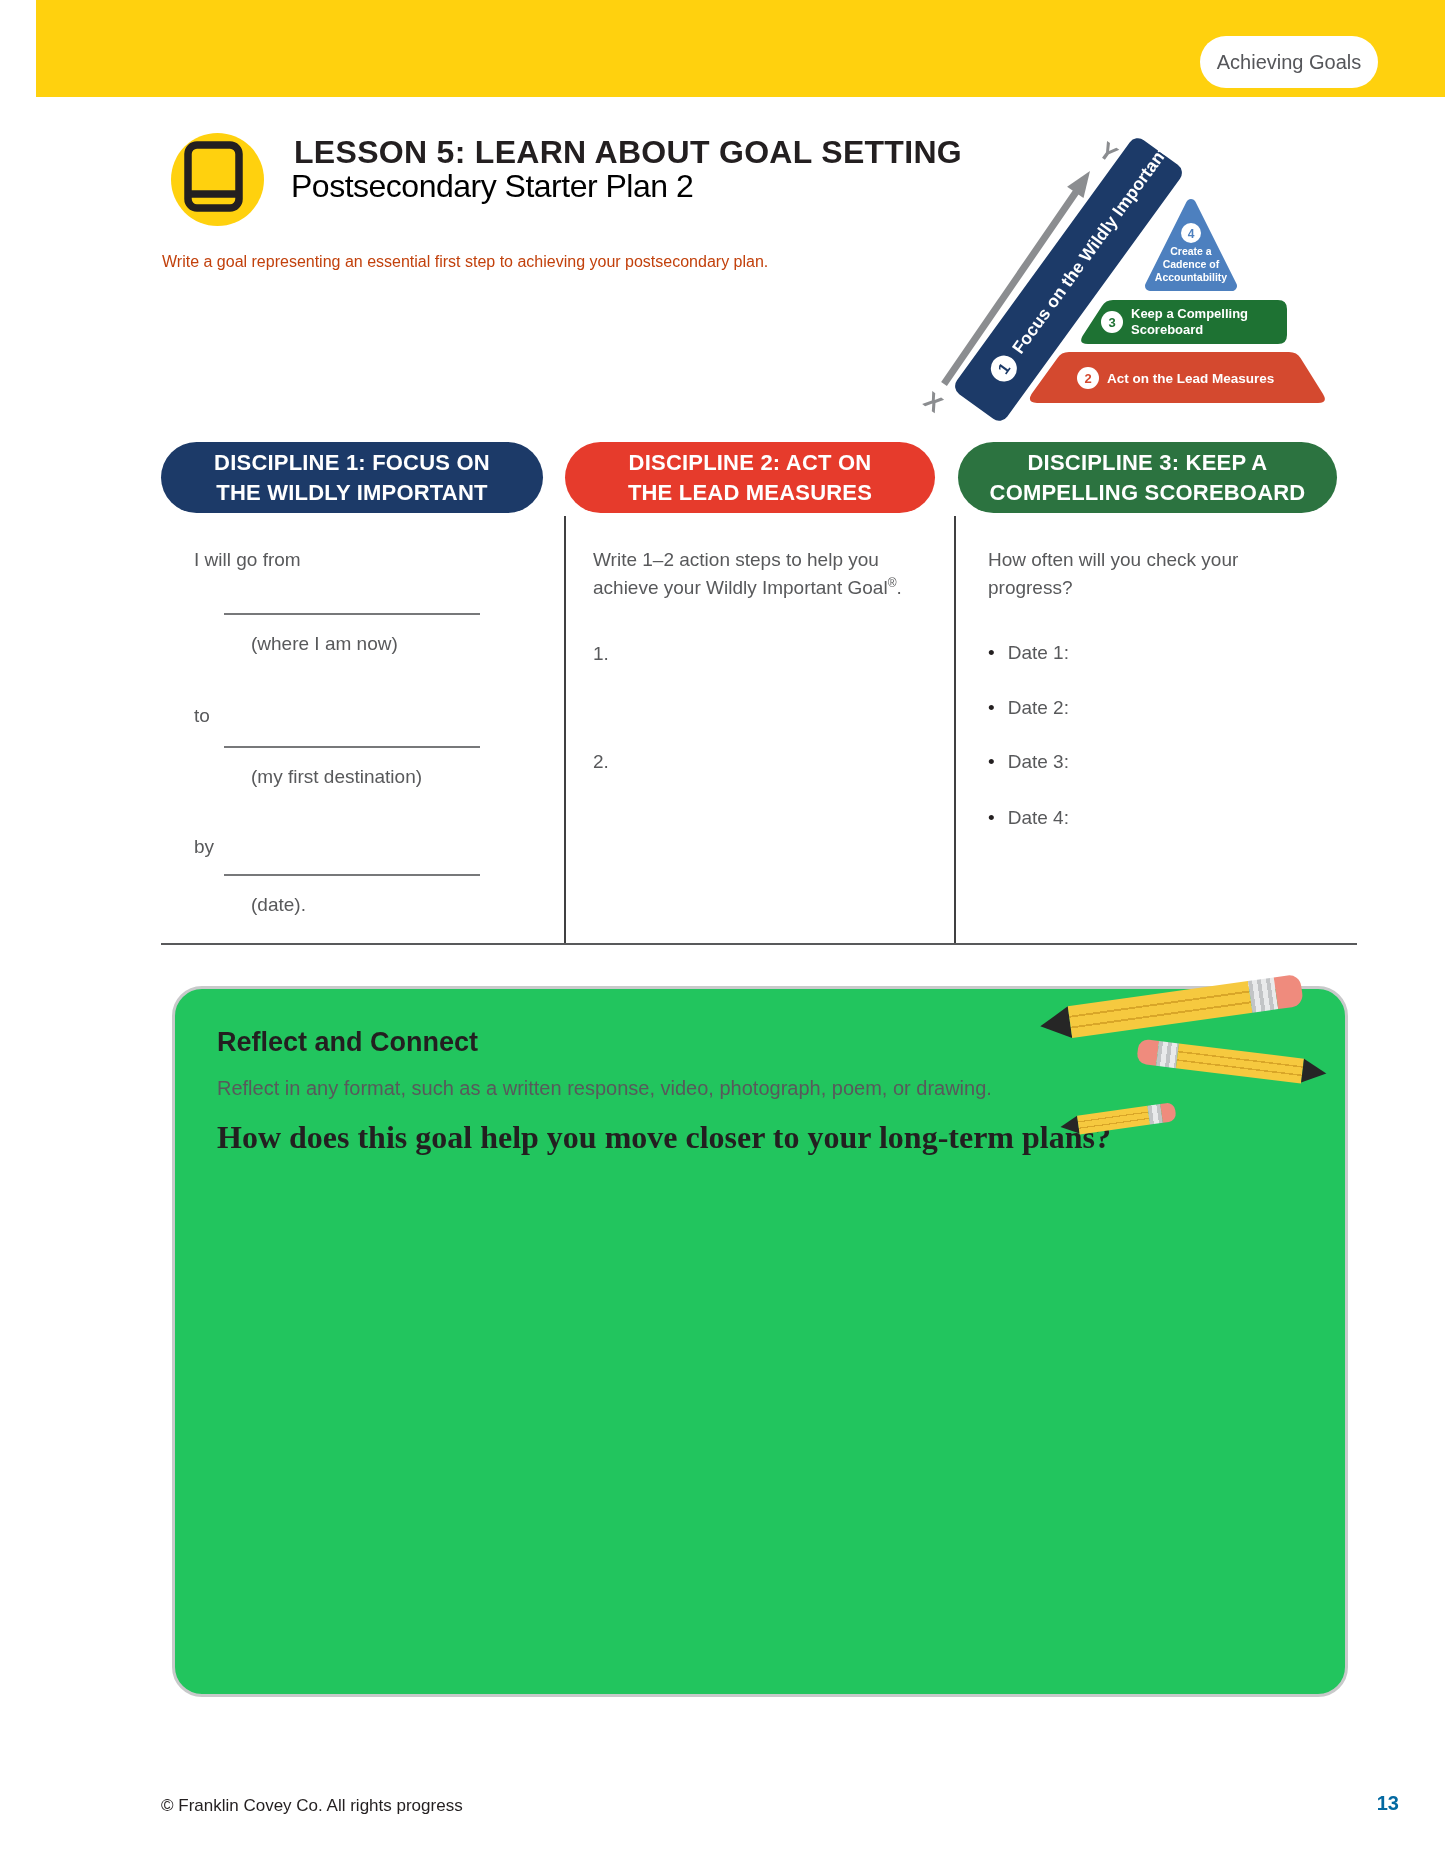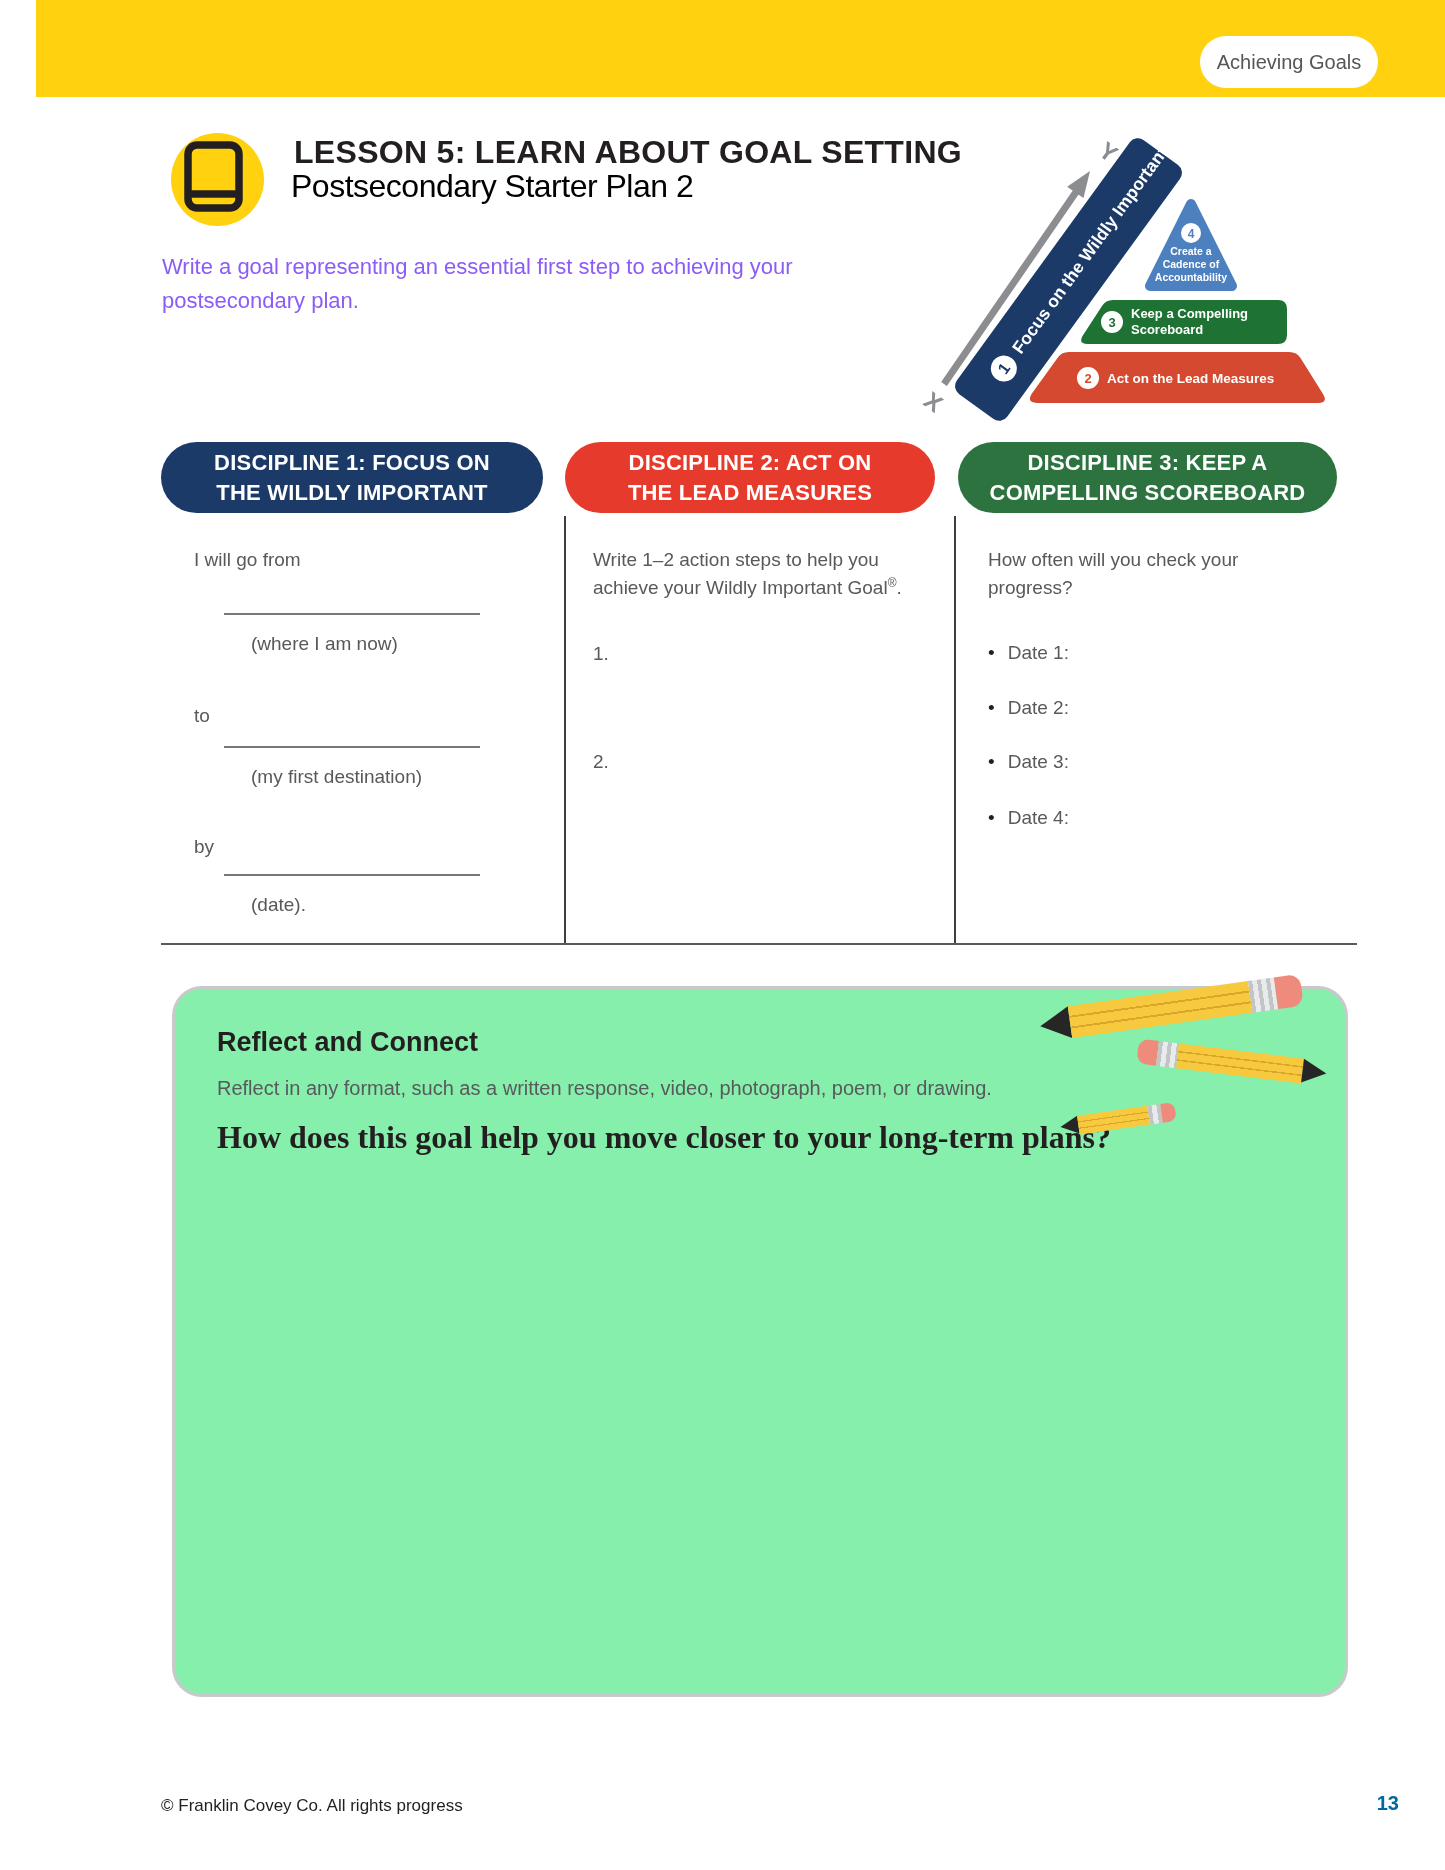--- a/index.html
+++ b/index.html
@@ -10,21 +10,21 @@
   
   .topband { position:absolute; left:0; top:0; width:1445px; height:97px; background:#ffd10e; }
   .badge { position:absolute; left:1164px; top:36px; width:178px; height:52px; background:#fff;
            border-radius:27px; display:flex; align-items:center; justify-content:center;
            font-size:20px; color:#55565a; }
 
   
   .icon-circle { position:absolute; left:135px; top:133px; width:93px; height:93px; }
   .lesson { position:absolute; left:258px; top:134px; font-size:32px; font-weight:bold; color:#231f20; letter-spacing:.3px; }
   .title  { position:absolute; left:255px; top:168px; font-size:32px; font-weight:300; color:#000000; letter-spacing:-.5px; }
-  .desc   { position:absolute; left:126px; top:250px; width:700px; font-size:22px; line-height:1.55; color:#8b5cf6; }
+  .desc   { position:absolute; left:126px; top:250px; width:700px; font-size:16px; line-height:1.55; color:#c2410c; }
 
   
   .diagram { position:absolute; left:880px; top:112px; width:450px; height:310px; }
   .diagram svg { font-family:"Liberation Sans", sans-serif; }
 
   
   .pill { position:absolute; top:442px; height:71px; border-radius:36px; display:flex; flex-direction:column;
           align-items:center; justify-content:center; color:#fff; font-weight:bold; font-size:22px;
           line-height:1.32; text-align:center; letter-spacing:.2px; }
   .pill1 { left:125px; width:382px; background:#1c3a68; }
@@ -35,21 +35,21 @@
   .vdiv { position:absolute; top:516px; width:2px; height:427px; background:#404041; }
   .vdiv1 { left:528px; } .vdiv2 { left:918px; }
   .hline { position:absolute; left:125px; top:943px; width:1196px; height:2px; background:#58595b; }
   .coltext { position:absolute; color:#58595b; font-size:19px; line-height:1.45; }
   .blank { position:absolute; height:2px; background:#77787a; width:256px; left:188px; }
   .daterow { position:absolute; left:952px; display:flex; gap:13px; color:#58595b; font-size:19px; }
   .daterow .bullet { color:#231f20; }
 
   
   .reflect { position:absolute; left:136px; top:986px; width:1176px; height:711px;
-             border:3px solid #c8c9ca; border-radius:30px; background:#86efac; }
+             border:3px solid #c8c9ca; border-radius:30px; background:#22c55e; }
   .r-title { position:absolute; left:42px; top:38px; font-size:27px; font-weight:bold; color:#231f20; }
   .r-sub   { position:absolute; left:42px; top:88px; font-size:20px; color:#58595b; }
   .r-q     { position:absolute; left:42px; top:130px; font-size:32px; font-weight:bold; color:#231f20;font-family:Liberation Serif, serif; }
 
   
   .pencil { position:absolute; display:flex; align-items:stretch; }
   .p-body { flex:1; background:linear-gradient(180deg,#f6c93f 0 30%,#d9a628 30% 36%,#f6c93f 36% 64%,#d9a628 64% 70%,#f6c93f 70% 100%); }
   .p-ferrule { background:repeating-linear-gradient(90deg,#c2c4c6 0 4px,#e9eaeb 4px 9px); }
   .p-eraser { background:#ef8b7d; }
   .tri { width:0; height:0; border-style:solid; }

